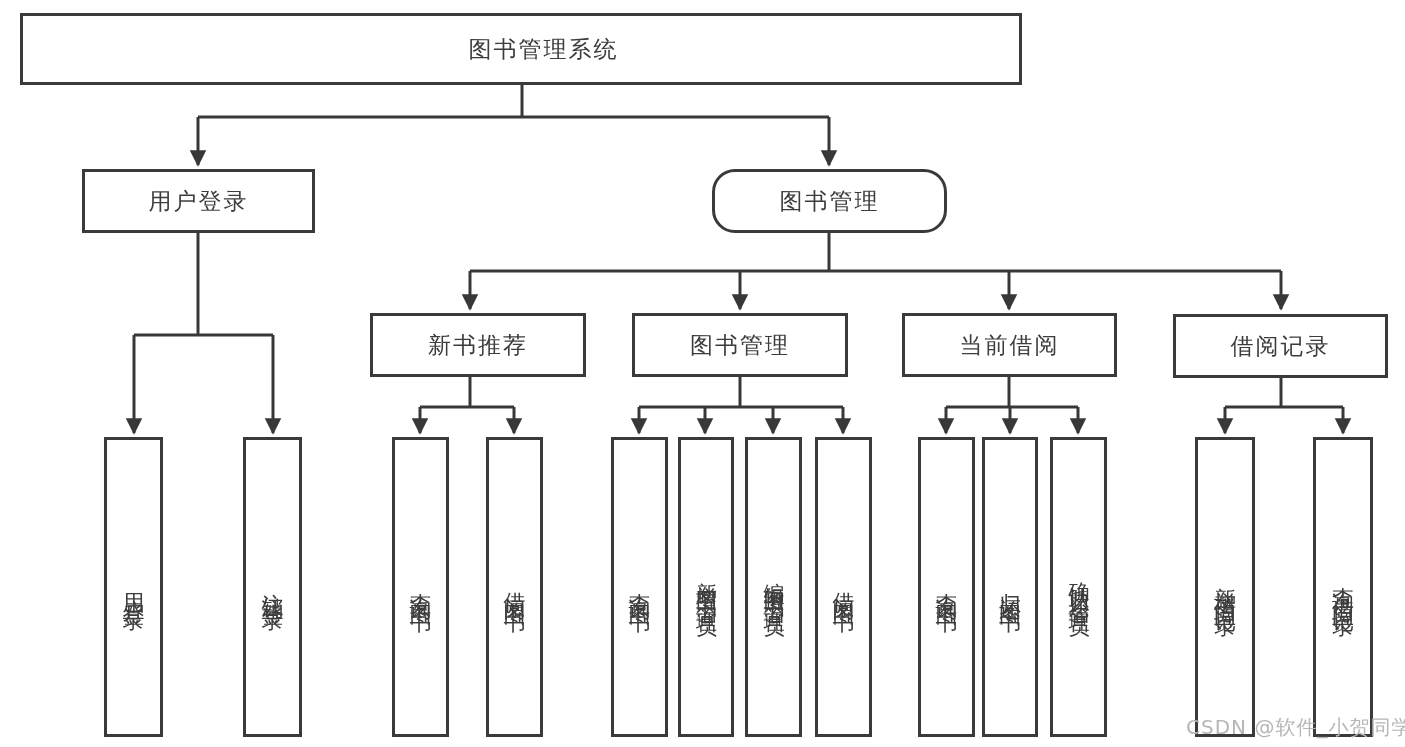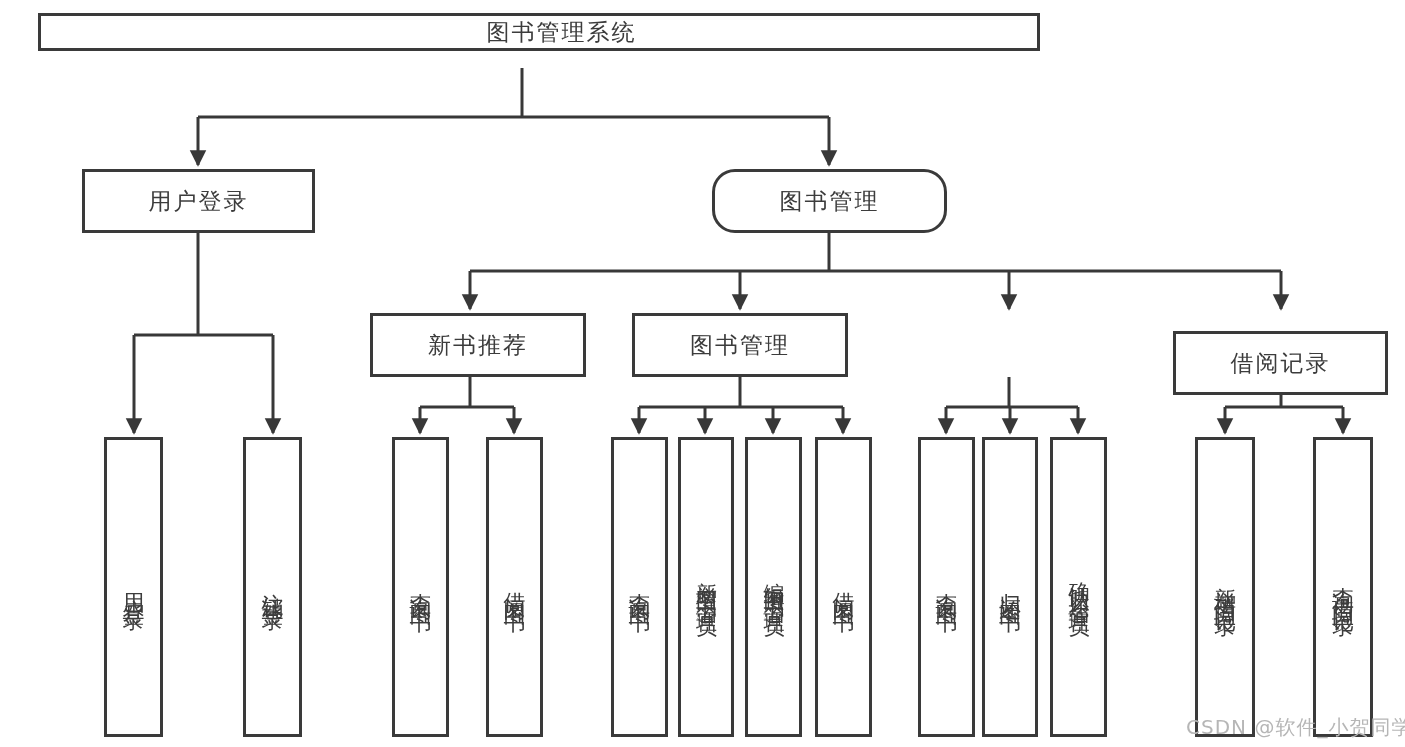--- a/index.html
+++ b/index.html
@@ -102,38 +102,41 @@
       <path d="M1010 407 V433" marker-end="url(#arrow)"></path>
       <path d="M1078 407 V433" marker-end="url(#arrow)"></path>
 
       <path d="M1281 377 V407"></path>
       <path d="M1225 407 H1343"></path>
       <path d="M1225 407 V433" marker-end="url(#arrow)"></path>
       <path d="M1343 407 V433" marker-end="url(#arrow)"></path>
     </g>
   </svg>
 
-  <div class="box" style="left:38px; top:13px; width:1002px; height:38px;padding-left:45px;">
+  <div class="box" style="left:20px; top:13px; width:1002px; height:72px;padding-left:45px;">
     <span class="hlabel">图书管理系统</span>
   </div>
 
   <div class="box" style="left:82px; top:169px; width:233px; height:64px;">
     <span class="hlabel">用户登录</span>
   </div>
   <div class="box" style="left:712px; top:169px; width:235px; height:64px;border-radius:23px;">
     <span class="hlabel">图书管理</span>
   </div>
 
   <div class="box" style="left:370px; top:313px; width:216px; height:64px;">
     <span class="hlabel">新书推荐</span>
   </div>
   <div class="box" style="left:632px; top:313px; width:216px; height:64px;">
     <span class="hlabel">图书管理</span>
   </div>
-  <div class="box" style="left:1173px; top:331px; width:215px; height:64px;">
+  <div class="box" style="left:902px; top:313px; width:215px; height:64px;">
+    <span class="hlabel">当前借阅</span>
+  </div>
+  <div class="box" style="left:1173px; top:314px; width:215px; height:64px;">
     <span class="hlabel">借阅记录</span>
   </div>
 
   <div class="box" style="left:104px; top:437px; width:59px; height:300px;">
     <span class="vlabel">用户登录</span>
   </div>
   <div class="box" style="left:243px; top:437px; width:59px; height:300px;">
     <span class="vlabel">注销登录</span>
   </div>
 

